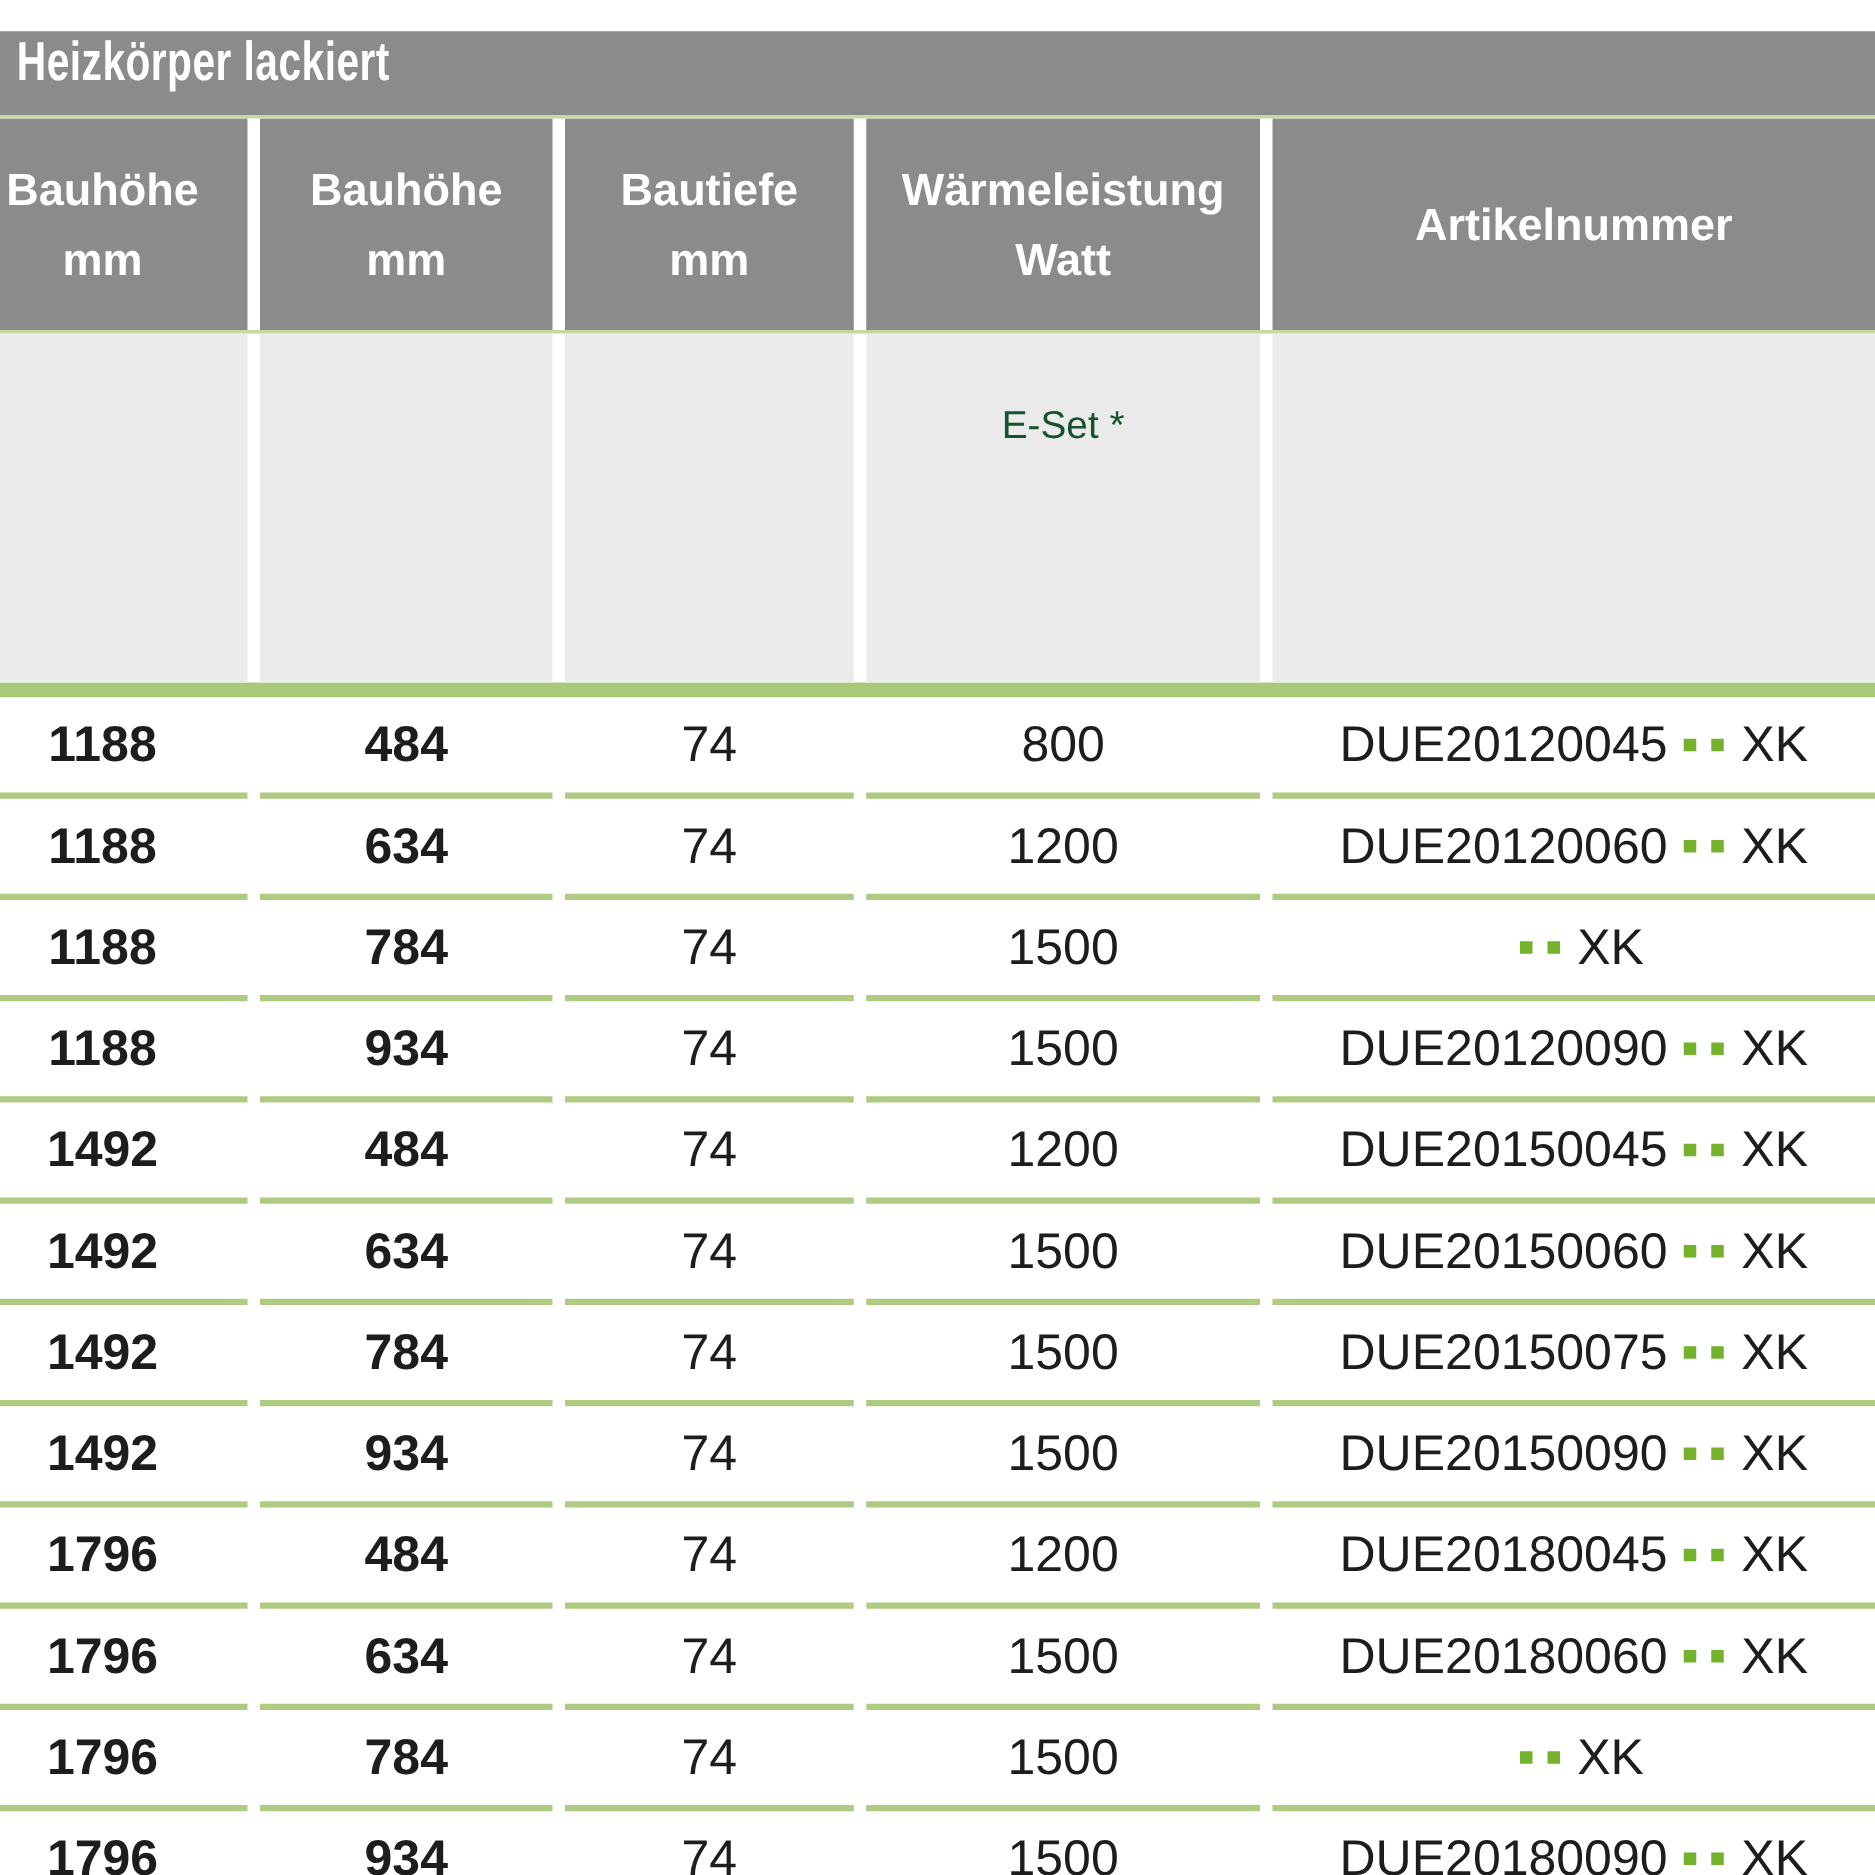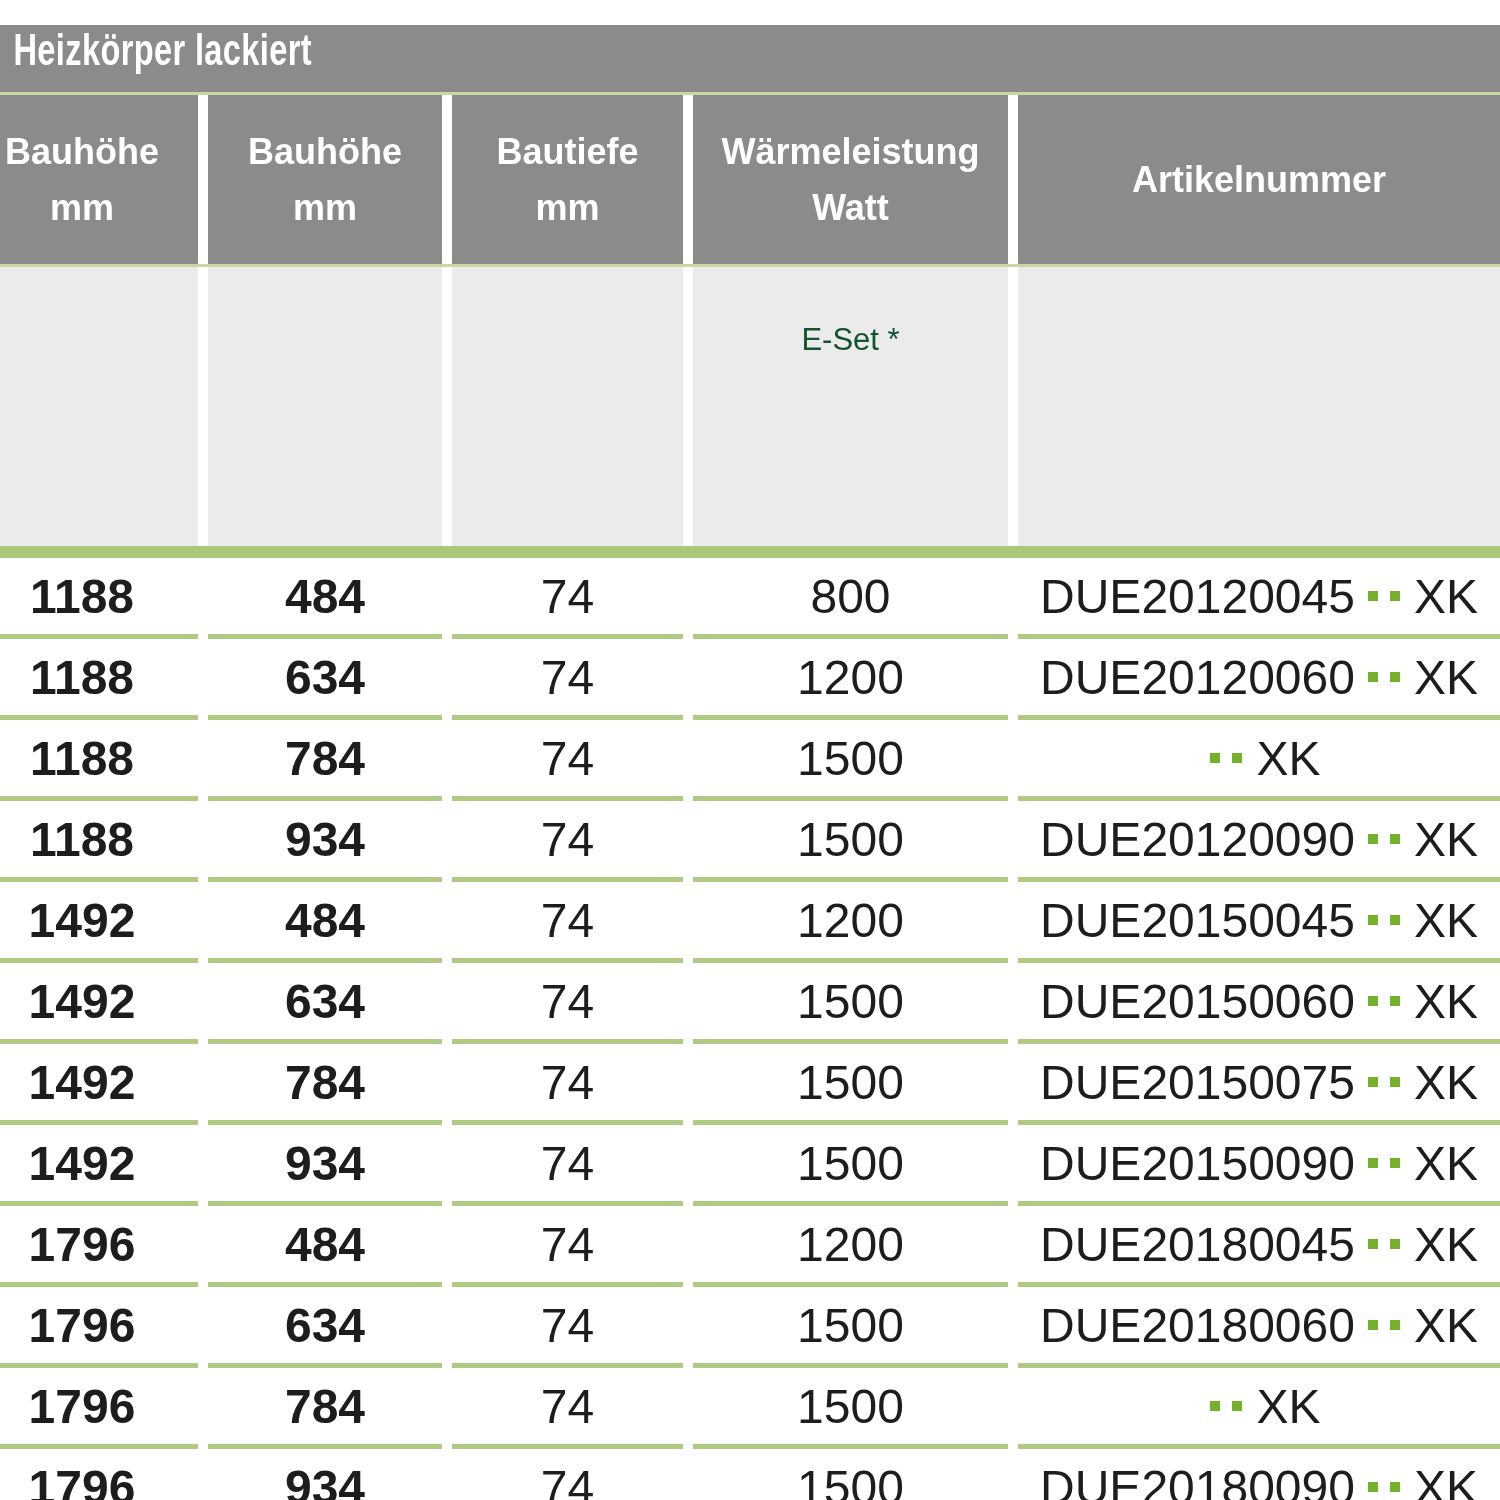--- a/index.html
+++ b/index.html
@@ -43,21 +43,21 @@
   .subheader-cell{
     background:#ebebeb;color:#14532d;
     display:flex;justify-content:center;align-items:flex-start;
     font-size:31px;padding-top:55px;box-sizing:border-box;
   }
   
   .body-cell{
     height:81px;box-sizing:border-box;
     border-bottom:5px solid #aecb81;
     display:flex;align-items:center;justify-content:center;
-    font-size:48px;color:#1d1d1b;white-space:nowrap;
+    font-size:40px;color:#1d1d1b;white-space:nowrap;
   }
   .cell-bold{font-weight:bold;}
   .col1{padding-right:34px;} 
   .dot{
     display:inline-block;width:10px;height:10px;
     background:#74b22c;margin-left:13px;
   }
   .dot + .dot{margin-left:12px;}
   .art-suffix{margin-left:14px;}
 </style>

